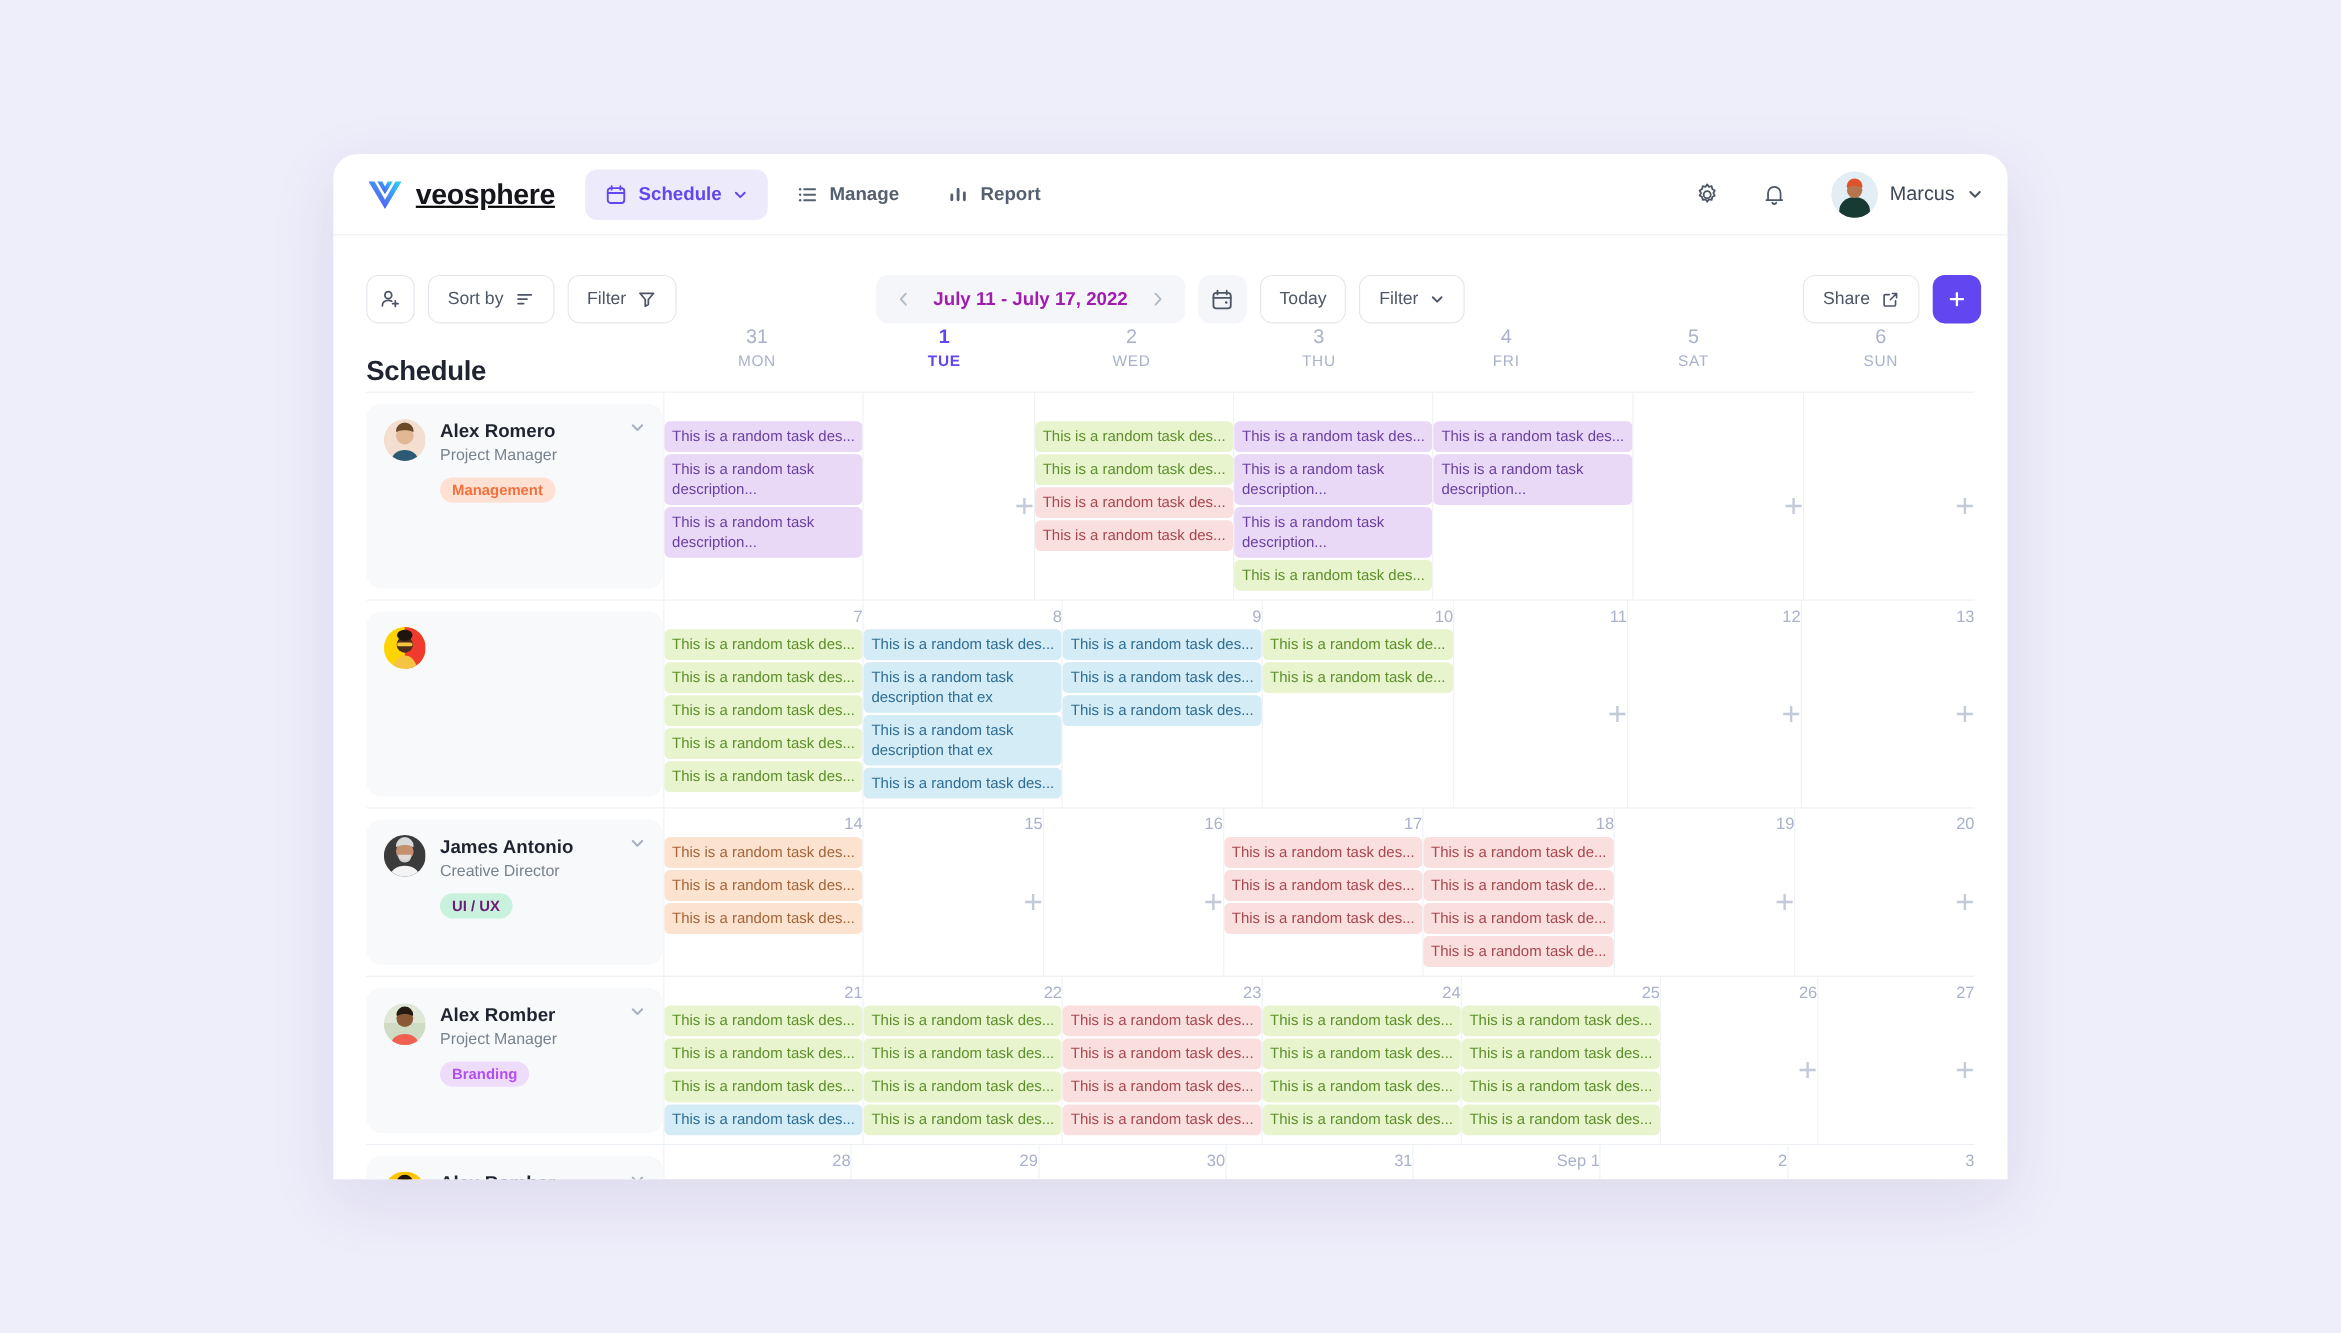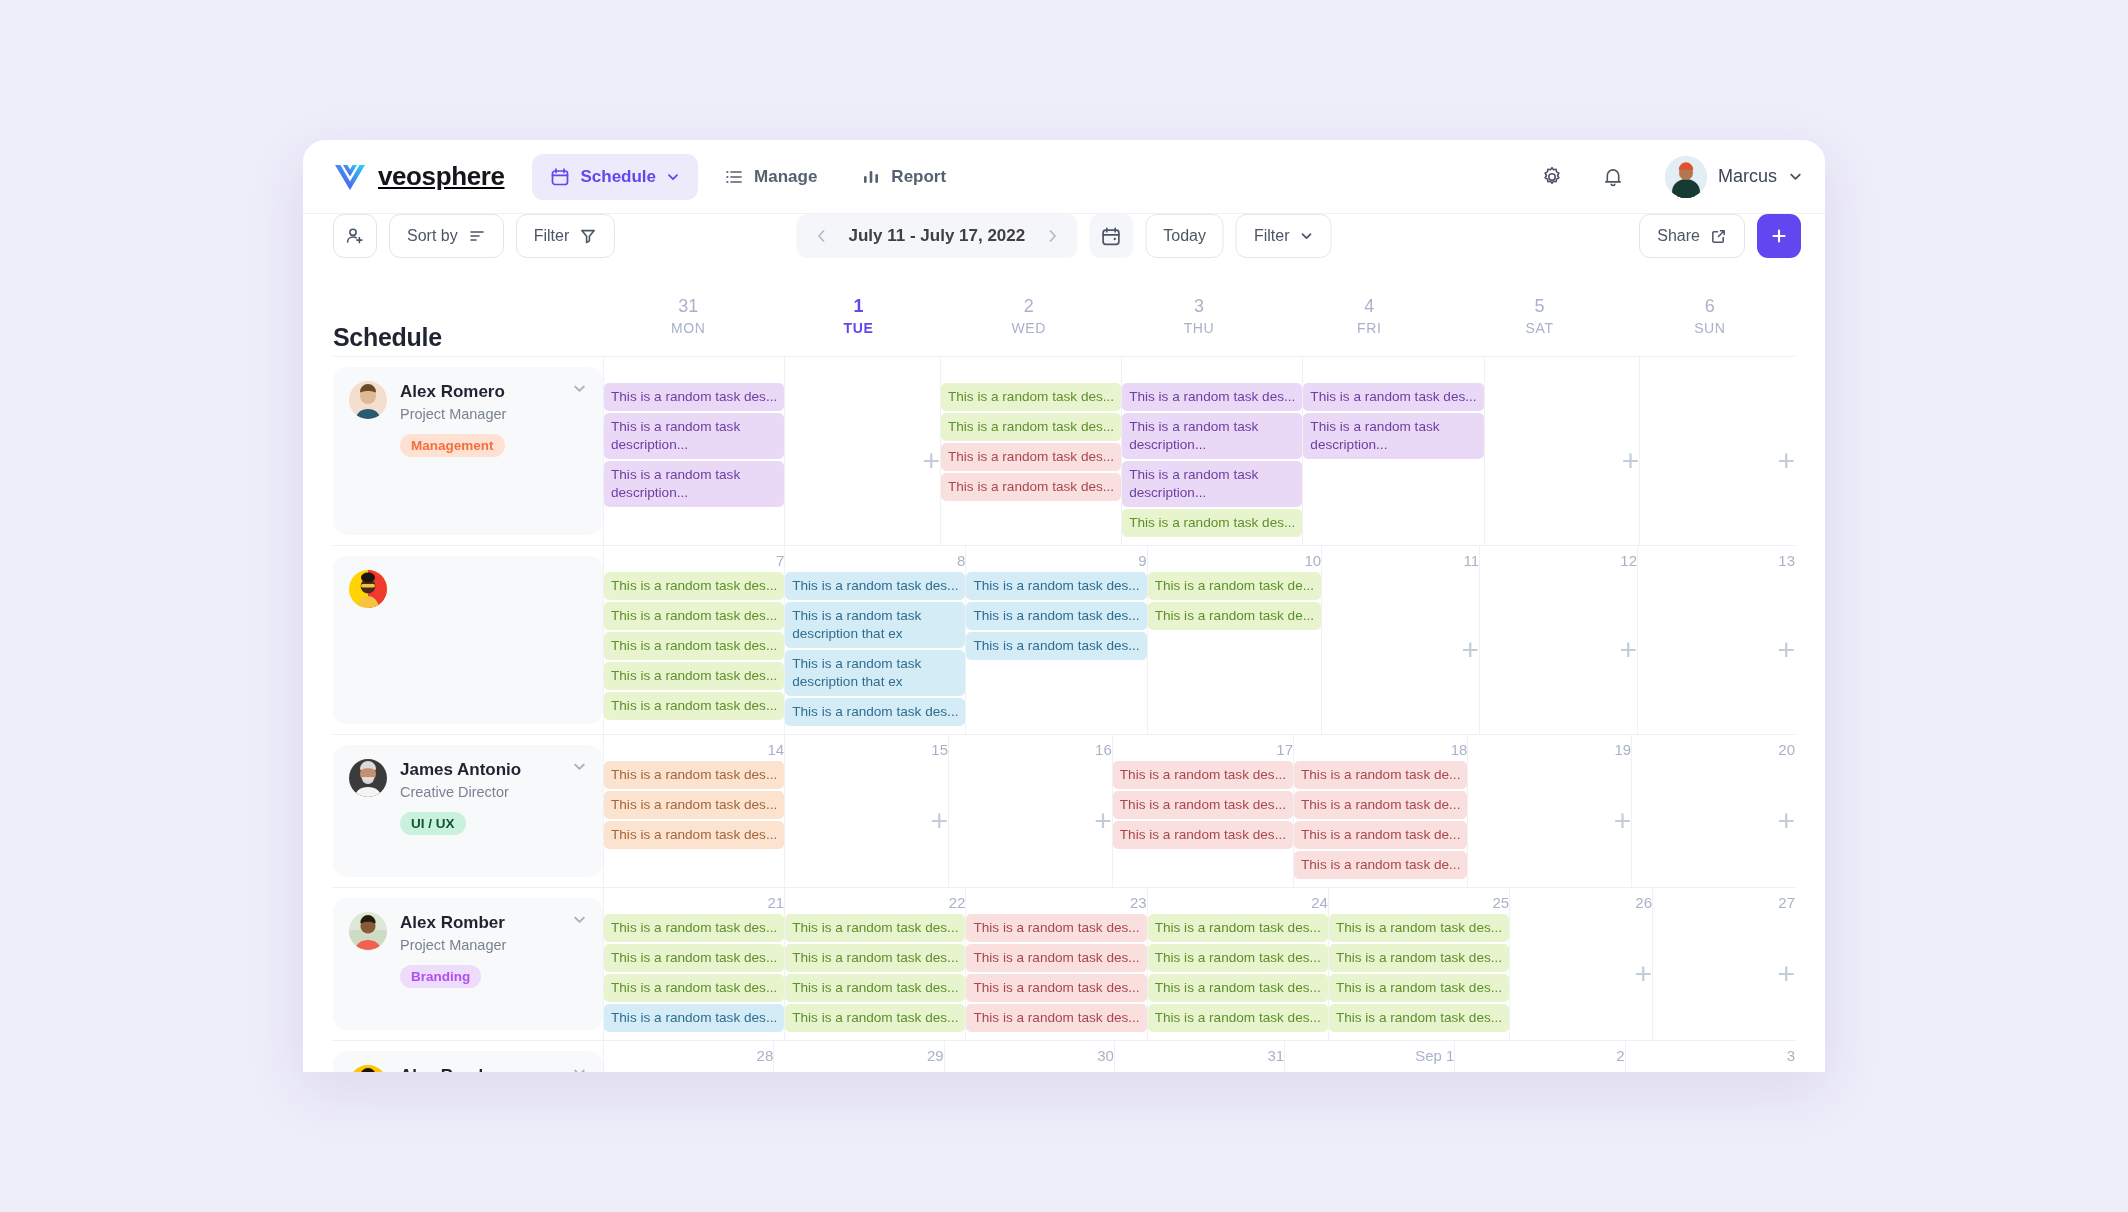--- a/index.html
+++ b/index.html
@@ -60,21 +60,21 @@
   .avatar-lg {
     width:42px; height:42px; border-radius:50%; overflow:hidden; position:relative;
     background: linear-gradient(180deg,#dceaf2 0%, #cfe0ea 100%);
     flex:none;
   }
   .user-name { font-size:18px; color:#3d4756; font-weight:500; }
 
   
   .toolbar {
     position:relative; height: 80px;
-    display:flex; align-items:flex-start;
+    display:flex; align-items:flex-end;
     padding: 0 24px 0 30px;
   }
   .btn {
     display:flex; align-items:center; gap:10px;
     height: 44px; padding: 0 17px;
     border: 1px solid #e2e6ec; border-radius: 11px;
     background:#fff; color:#4c5666;
     font-size:16px; font-weight:500; cursor:pointer;
     white-space:nowrap;
   }
@@ -84,21 +84,21 @@
 
   .date-nav {
     position:absolute; left:50%; transform:translateX(-50%);
     display:flex; align-items:center; gap:12px;
   }
   .date-pill {
     display:flex; align-items:center; gap:18px;
     background:#f4f6f9; border-radius: 11px;
     height:44px; padding: 0 16px;
   }
-  .date-label { font-size:17px; font-weight:700; color:#404040; white-space:nowrap; }
+  .date-label { font-size:17px; font-weight:700; color:#a21caf; white-space:nowrap; }
   .arrow { cursor:pointer; display:flex; width:18px; justify-content:center; }
   .cal-btn {
     width:44px; height:44px; border-radius:11px; background:#f4f6f9;
     display:flex; align-items:center; justify-content:center; cursor:pointer;
   }
   .toolbar-right { margin-left:auto; display:flex; align-items:center; gap:12px; }
   .add-btn {
     width:44px; height:44px; border-radius:11px; background:#6246f0;
     display:flex; align-items:center; justify-content:center; cursor:pointer;
   }
@@ -541,21 +541,21 @@
                   </svg></div>
                 <div class="person-info">
                   <div class="person-top">
                     <div class="person-name">James Antonio</div>
                     <span class="person-chev"><svg width="15" height="15" viewBox="0 0 14 14" fill="none" stroke="#a7b0bd" stroke-width="1.7">
                         <path d="M3 5.2 7 9.2 11 5.2" stroke-linecap="round" stroke-linejoin="round"></path>
                       </svg></span>
                   </div>
                   <div class="person-role">Creative Director</div>
                   <div class="tags">
-                    <span class="tag" style="background: rgb(200, 242, 221); color: #14532d;">UI / UX</span>
+                    <span class="tag" style="background: rgb(200, 242, 221); color: #701a75;">UI / UX</span>
                   </div>
                 </div>
               </div>
             </div>
             <div class="row-days">
               <div class="daycell">
                 <div class="daynum">14</div>
                 <div class="cards">
                   <div class="card c-orange one">This is a random task des...</div>
                   <div class="card c-orange one">This is a random task des...</div>

